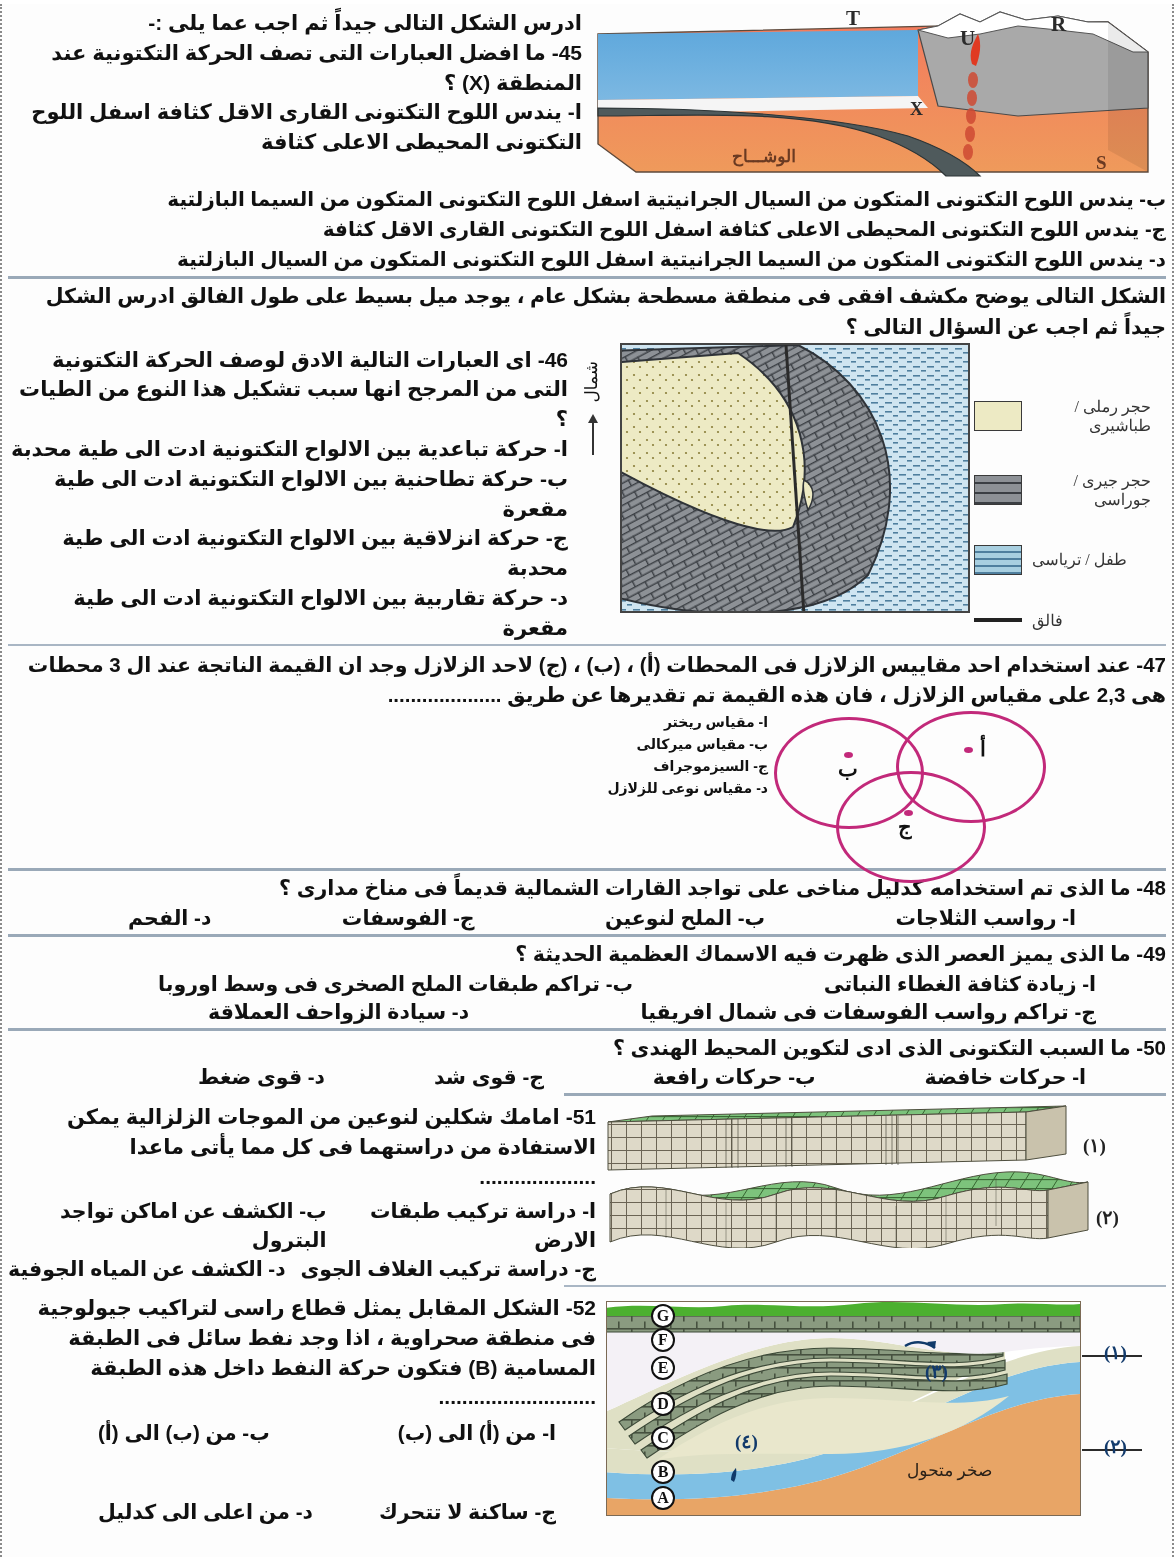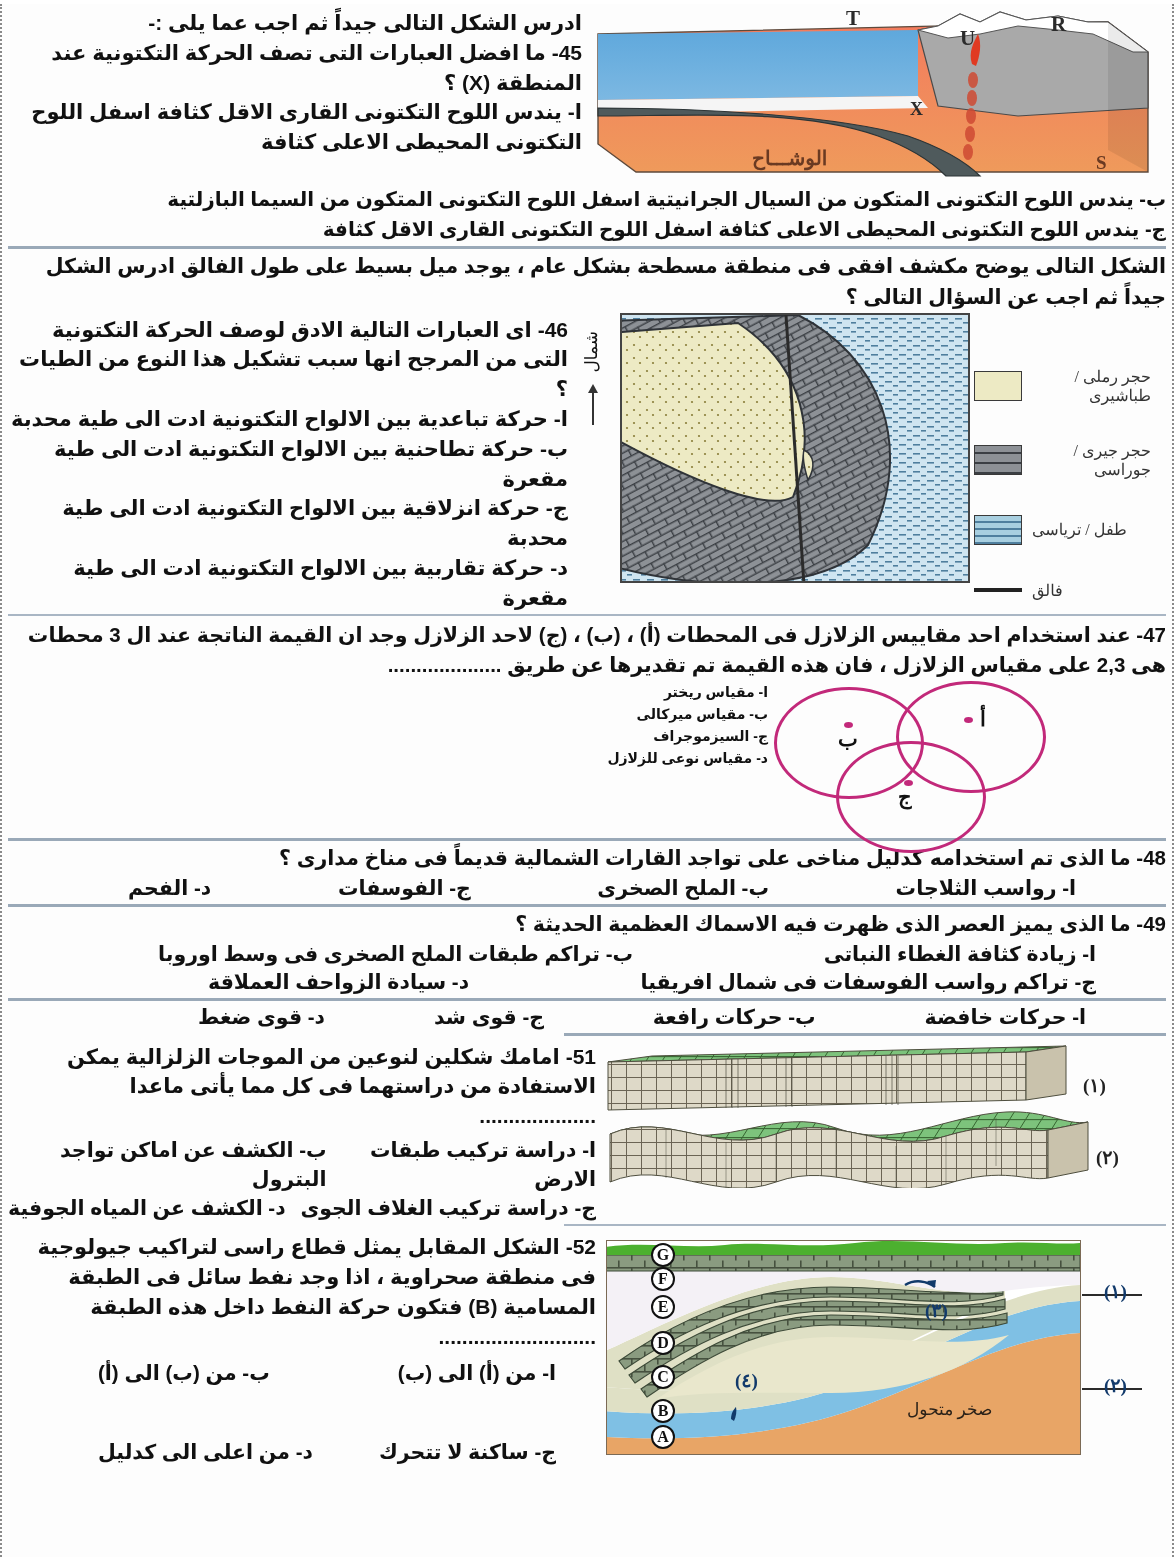--- a/index.html
+++ b/index.html
@@ -217,27 +217,28 @@
           <path d="M384,60 C380,48 386,38 390,30 C394,40 392,52 388,62 Z" fill="#e03a22"></path>
 
           <polygon points="520,18 560,48 560,168 520,146" fill="#000" opacity="0.08"></polygon>
         </svg>
 
         <span class="tect-label" style="left:258px; top:2px; font-size:21px;">T</span>
         <span class="tect-label" style="left:463px; top:8px; font-size:21px;">R</span>
         <span class="tect-label" style="left:372px; top:22px; font-size:21px;">U</span>
         <span class="tect-label" style="left:322px; top:95px; font-size:18px;">X</span>
         <span class="tect-label" style="left:508px; top:148px; font-size:19px; color:#6a3a22;">S</span>
-        <span class="tect-label" style="left:164px; top:142px; font-size:20px; color:#6a3a22; font-family:'Liberation Serif',serif;">الوشـــاح</span>
+        <span class="tect-label" style="left:144px; top:142px; font-size:17px; color:#6a3a22; font-family:'Liberation Serif',serif;">الوشـــاح</span>
       </div>
     </div>
   </div>
 
   <div class="wide-opt">ب- يندس اللوح التكتونى المتكون من السيال الجرانيتية اسفل اللوح التكتونى المتكون من السيما البازلتية</div>
   <div class="wide-opt">ج- يندس اللوح التكتونى المحيطى الاعلى كثافة اسفل اللوح التكتونى القارى الاقل كثافة</div>
+  <div class="wide-opt">د- يندس اللوح التكتونى المتكون من السيما الجرانيتية اسفل اللوح التكتونى المتكون من السيال البازلتية</div>
 
   <div class="hr-sep"></div>
 
   <div class="fullq" style="padding-left:2px;">الشكل التالى يوضح مكشف افقى فى منطقة مسطحة بشكل عام ، يوجد ميل بسيط على طول الفالق ادرس الشكل جيداً ثم اجب عن السؤال التالى ؟</div>
 
   <div class="qblock" id="q46">
     <div class="qtext" style="padding-top:2px;">
       <div>46- اى العبارات التالية الادق لوصف الحركة التكتونية التى من المرجح انها سبب تشكيل هذا النوع من الطيات ؟</div>
       <div>ا- حركة تباعدية بين الالواح التكتونية ادت الى طية محدبة</div>
       <div>ب- حركة تطاحنية بين الالواح التكتونية ادت الى طية مقعرة</div>
@@ -339,21 +340,21 @@
       </div>
     </div>
   </div>
 
   <div class="hr-sep"></div>
 
   <div id="q48">
     <div class="fullq" style="padding-left:6px;">48- ما الذى تم استخدامه كدليل مناخى على تواجد القارات الشمالية قديماً فى مناخ مدارى ؟</div>
     <div class="opt-row" style="justify-content:space-between; padding:2px 90px 2px 120px;">
       <span>ا- رواسب الثلاجات</span>
-      <span>ب- الملح الصخرى</span>
+      <span>ب- الملح لنوعين</span>
       <span>ج- الفوسفات</span>
       <span>د- الفحم</span>
     </div>
   </div>
 
   <div class="hr-sep"></div>
 
   <div id="q49">
     <div class="fullq" style="padding-left:6px;">49- ما الذى يميز العصر الذى ظهرت فيه الاسماك العظمية الحديثة ؟</div>
     <div class="opt-row" style="justify-content:space-between; padding:2px 70px 2px 150px;">
@@ -362,20 +363,21 @@
     </div>
     <div class="opt-row" style="justify-content:space-between; padding:2px 70px 2px 200px;">
       <span>ج- تراكم رواسب الفوسفات فى شمال افريقيا</span>
       <span>د- سيادة الزواحف العملاقة</span>
     </div>
   </div>
 
   <div class="hr-sep"></div>
 
   <div id="q50">
+    <div class="fullq" style="padding-left:6px;">50-  ما السبب التكتونى الذى ادى لتكوين المحيط الهندى ؟</div>
     <div class="opt-row" style="justify-content:space-between; padding:2px 80px 2px 190px;">
       <span>ا- حركات خافضة</span>
       <span>ب- حركات رافعة</span>
       <span>ج- قوى شد</span>
       <span>د- قوى ضغط</span>
     </div>
   </div>
 
   <div class="hr-sep" style="width:52%; margin-right:0; margin-left:auto;"></div>
 

